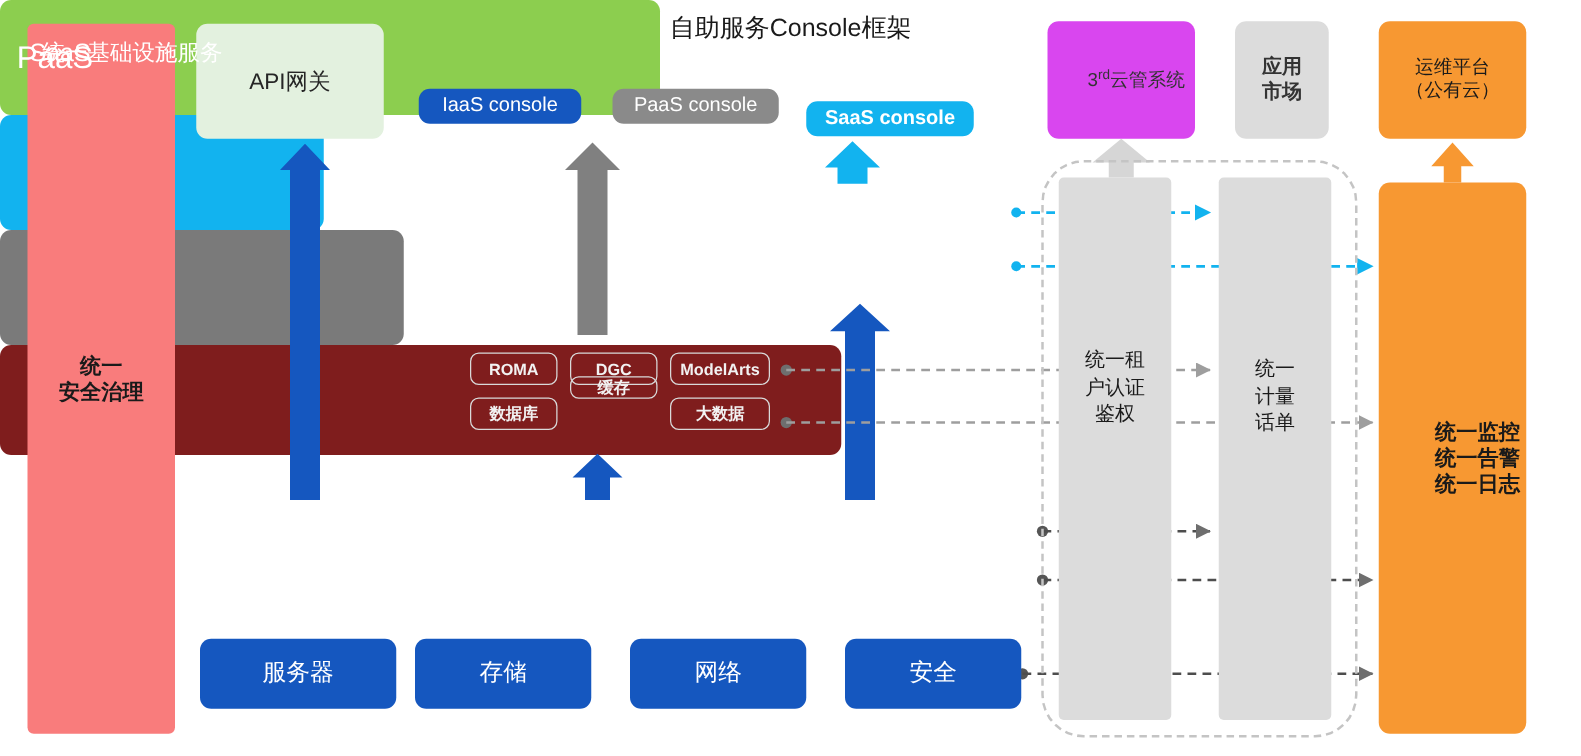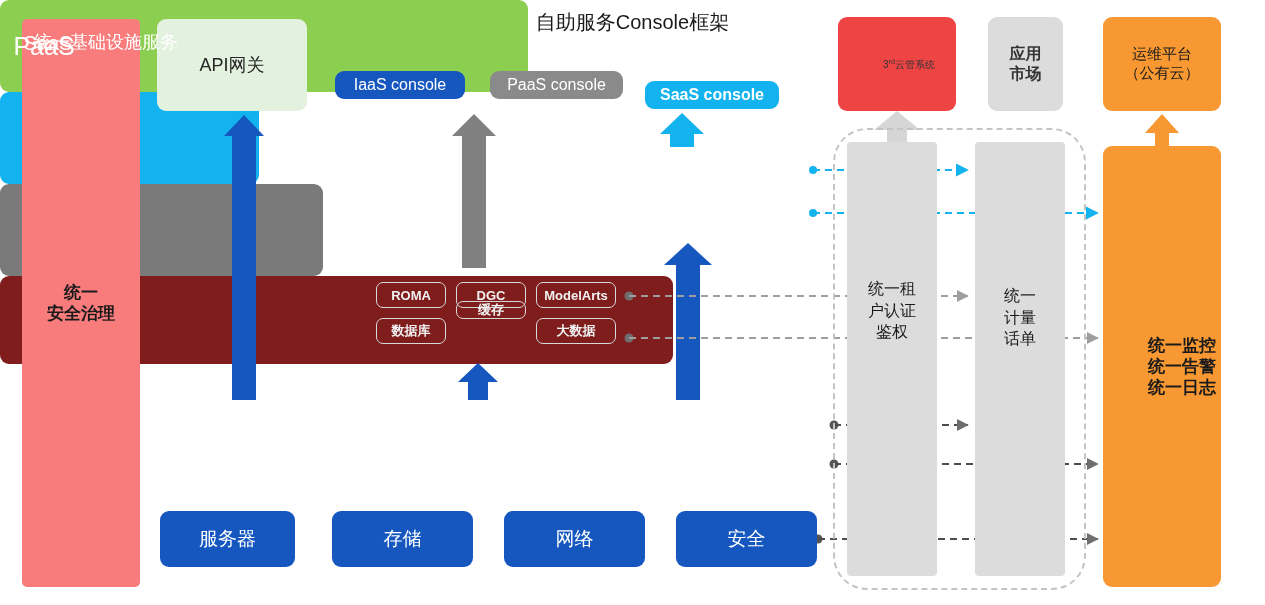--- a/index.html
+++ b/index.html
@@ -20,21 +20,21 @@
   #api-gw{left:157px;top:19px;width:150px;height:92px;background:#E3F1DF;color:#262626;font-size:18px;}
 
   
   #console-frame{left:325px;top:19px;width:528px;height:92px;background:#8CCE4F;border-radius:9px;display:block;}
   #console-title{position:absolute;left:0;top:9px;width:100%;text-align:center;color:#1a1a1a;font-size:20px;font-weight:400;}
   #iaas-console{left:335px;top:71px;width:130px;height:28px;background:#1557BF;color:#fff;font-size:16px;}
   #paas-console{left:490px;top:71px;width:133px;height:28px;background:#8A8A8A;color:#fff;font-size:16px;}
   #saas-console{left:645px;top:81px;width:134px;height:28px;background:#12B3EF;color:#fff;font-size:16px;font-weight:bold;}
 
   
-  #third-cloud{left:838px;top:17px;width:118px;height:94px;background:#ef4444;color:#333;font-size:10px;padding-left:24px;}
+  #third-cloud{left:838px;top:17px;width:118px;height:94px;background:#d946ef;color:#333;font-size:15px;padding-left:24px;}
   #app-market{left:988px;top:17px;width:75px;height:94px;background:#DCDCDC;color:#333;font-size:16px;font-weight:700;}
 
   
   #ops-top{left:1103px;top:17px;width:118px;height:94px;background:#F79832;color:#1a1a1a;font-size:15px;}
   #ops-main{left:1103px;top:146px;width:118px;height:441px;background:#F79832;color:#1a1a1a;font-size:17px;font-weight:700;padding-left:40px;}
 
   
   #saas{left:553px;top:147px;width:259px;height:92px;background:#12B3EF;border-radius:9px;}
   #saas-label{position:absolute;left:12px;top:32px;width:72px;text-align:center;color:#fff;font-size:20px;}
   .saas-chip{background:transparent;border:1.6px solid #ffffff;color:#fff;font-size:15px;}
@@ -58,21 +58,21 @@
   #infra{left:160px;top:400px;width:673px;height:88px;background:#7f1d1d;border-radius:9px;}
   #infra-label{position:absolute;left:14px;top:30px;width:184px;text-align:center;color:#fff;font-size:18px;}
   .infra-chip{background:transparent;border:1.8px solid #ffffff;color:#fff;font-size:18px;}
   #infra-c0{left:344px;top:421px;width:110px;height:36px;}
   #infra-c1{left:465px;top:421px;width:110px;height:36px;}
   #infra-c2{left:586px;top:421px;width:110px;height:36px;}
   #infra-c3{left:707px;top:421px;width:106px;height:36px;}
 
   
   .hw{background:#1557BF;color:#fff;font-size:19px;border-radius:9px;height:56px;top:511px;}
-  #hw0{left:160px;width:135px;}
+  #hw0{left:160px;width:157px;}
   #hw1{left:332px;width:141px;}
   #hw2{left:504px;width:141px;}
   #hw3{left:676px;width:141px;}
 
   
   #dash-container{position:absolute;left:833px;top:128px;width:253px;height:462px;
      border:2.5px dashed #C4C4C4;border-radius:34px;box-sizing:border-box;}
   #gcol0{left:847px;top:142px;width:90px;height:434px;background:#DCDCDC;border-radius:4px;}
   #gcol1{left:975px;top:142px;width:90px;height:434px;background:#DCDCDC;border-radius:4px;}
   #gcol0-label{position:absolute;left:847px;top:278px;width:90px;text-align:center;color:#1a1a1a;font-size:16px;line-height:1.35;}

